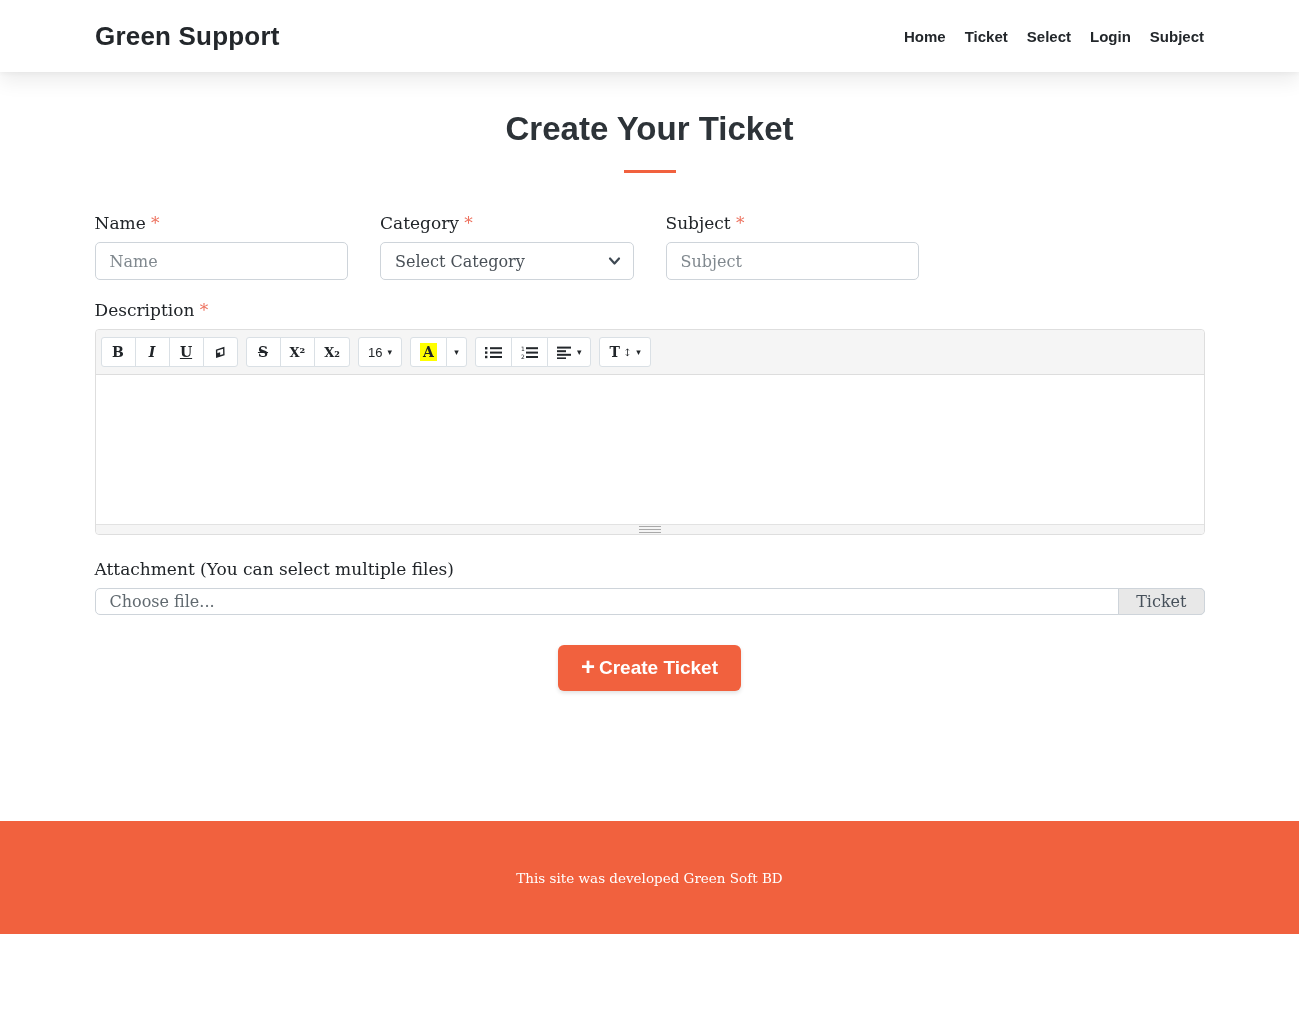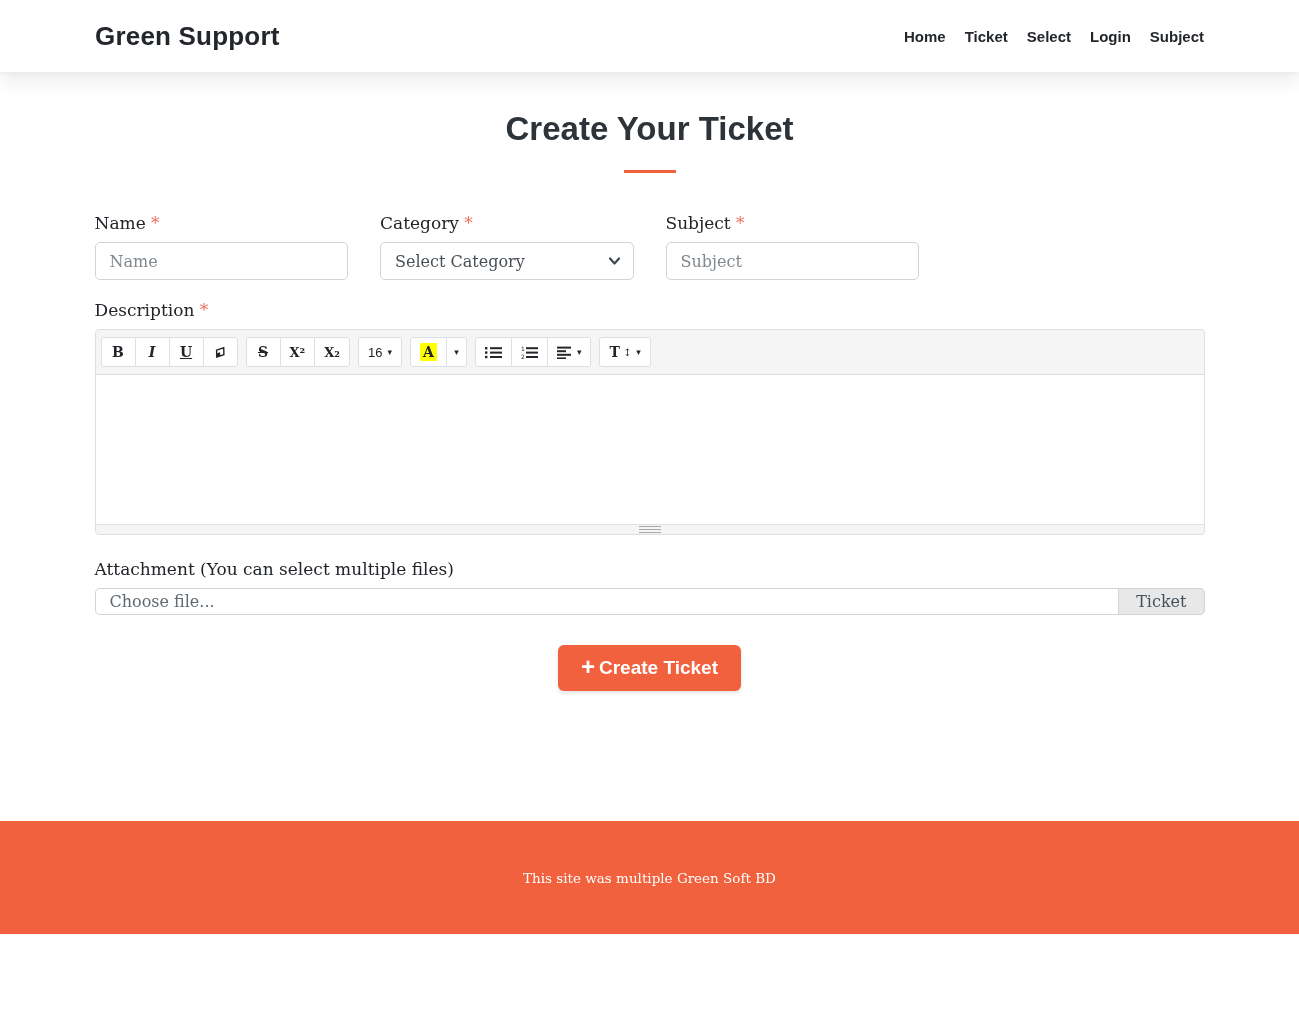--- a/index.html
+++ b/index.html
@@ -400,14 +400,14 @@
     <div class="submit-row">
       <button type="submit" class="submit-btn">
         <span class="plus-glyph">+</span>
         <span>Create Ticket</span>
       </button>
     </div>
   </form>
 </main>
 
 <footer class="footer">
-  <span class="footer-text">This site was multiple Green Soft BD</span>
+  <span class="footer-text">This site was developed Green Soft BD</span>
 </footer>
 
 </body></html>

